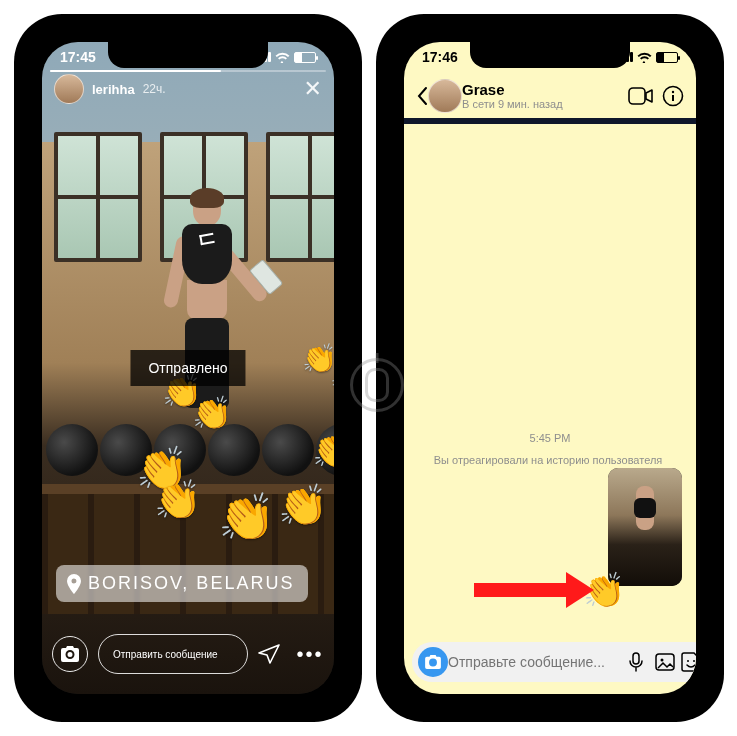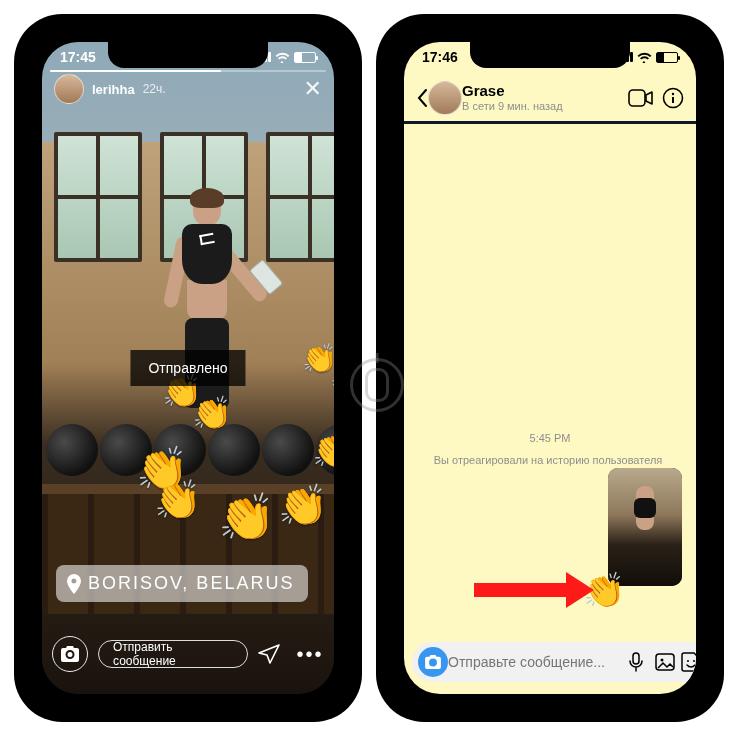--- a/index.html
+++ b/index.html
@@ -54,25 +54,25 @@
   .uname { font-size:13px; font-weight:600; }
   .time { font-size:12px; opacity:.8; }
   .close-x { margin-left:auto; font-size:22px; line-height:1; opacity:.9; }
 
   .toast { position:absolute; left:50%; top:50%; transform:translate(-50%,-50%); background:rgba(0,0,0,.75); color:#fff; font-size:14px; padding:10px 18px; border-radius:0; z-index:35;}
 
   .clap { position:absolute; font-size:32px; text-shadow:0 1px 2px rgba(0,0,0,.4); z-index:32;}
   .loc-pill { position:absolute; left:14px; bottom:92px; background:rgba(255,255,255,.55); color:#fff; padding:8px 14px 8px 10px; border-radius:8px; font-size:18px; letter-spacing:2px; font-weight:400; display:flex; align-items:center; gap:6px; z-index:34; backdrop-filter:blur(1px);}
   .story-footer { position:absolute; left:0; right:0; bottom:10px; height:60px; display:flex; align-items:center; padding:0 10px; gap:10px; z-index:34;}
   .cam-btn { width:36px; height:36px; border-radius:50%; border:1.5px solid rgba(255,255,255,.9); display:flex; align-items:center; justify-content:center; color:#fff;}
-  .msg-pill { flex:1; height:28px; border:1.5px solid rgba(255,255,255,.85); border-radius:20px; display:flex; align-items:center; padding:0 14px; color:#fff; font-size:12px;}
+  .msg-pill { flex:1; height:40px; border:1.5px solid rgba(255,255,255,.85); border-radius:20px; display:flex; align-items:center; padding:0 14px; color:#fff; font-size:10px;}
   .ficon { color:#fff; width:28px; text-align:center; }
 
   
-  .dm-header { position:absolute; top:32px; left:0; right:0; height:50px; display:flex; align-items:center; padding:0 12px; color:#000; border-bottom:3px solid #0f172a;}
+  .dm-header { position:absolute; top:32px; left:0; right:0; height:50px; display:flex; align-items:center; padding:0 12px; color:#000; border-bottom:6px solid #0f172a;}
   .dm-header .name { font-size:15px; font-weight:600; line-height:1.1;}
   .dm-header .sub { font-size:11px; color:#8e8e8e; }
   .dm-header .spacer { flex:1; }
   .hicon { color:#000; }
   .dm-body { position:absolute; top:82px; left:0; right:0; bottom:60px; }
   .ts { position:absolute; left:0; right:0; text-align:center; font-size:11px; color:#8e8e8e; bottom:190px;}
   .react-label { position:absolute; right:14px; bottom:168px; font-size:11px; color:#8e8e8e; max-width:260px; text-align:center; left:14px;}
   .story-thumb { position:absolute; right:14px; bottom:48px; width:74px; height:118px; border-radius:10px; overflow:hidden; background:#222;}
   .story-thumb .mini { position:absolute; inset:0; background:linear-gradient(#b9a98c 0%, #8d775a 40%, #2a2118 65%, #120d08 100%);}
   .story-thumb .mini::before{content:"";position:absolute;left:28px;top:18px;width:18px;height:44px;background:#caa185;border-radius:8px;}

